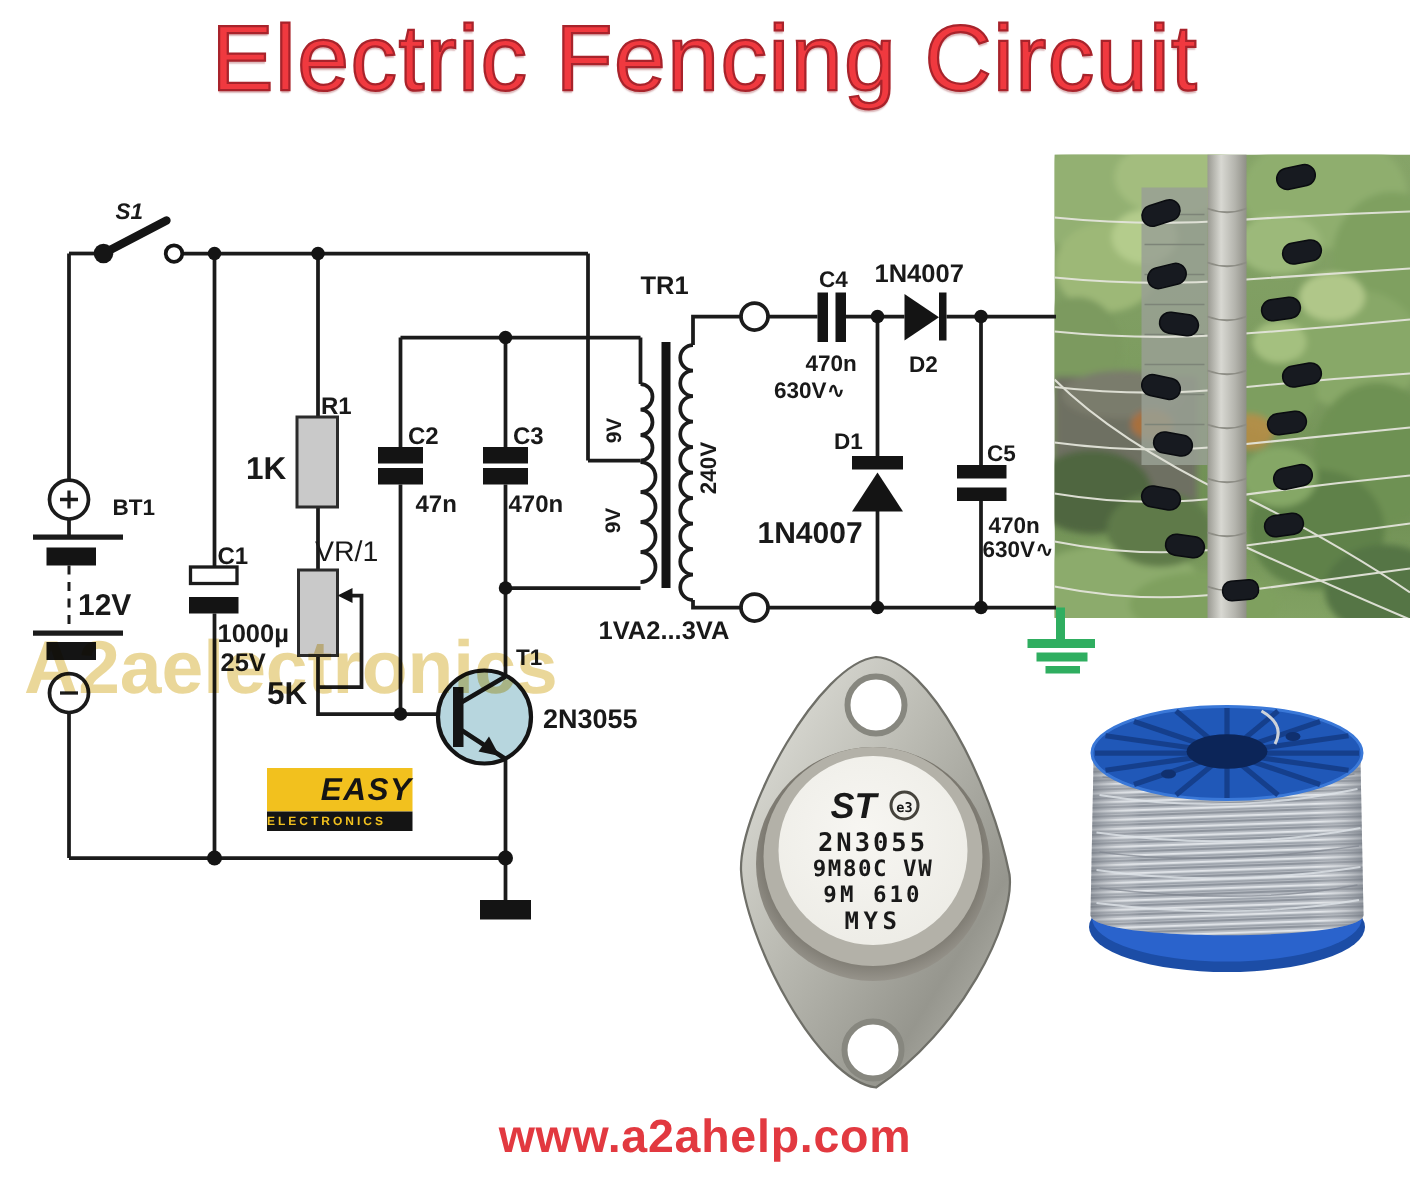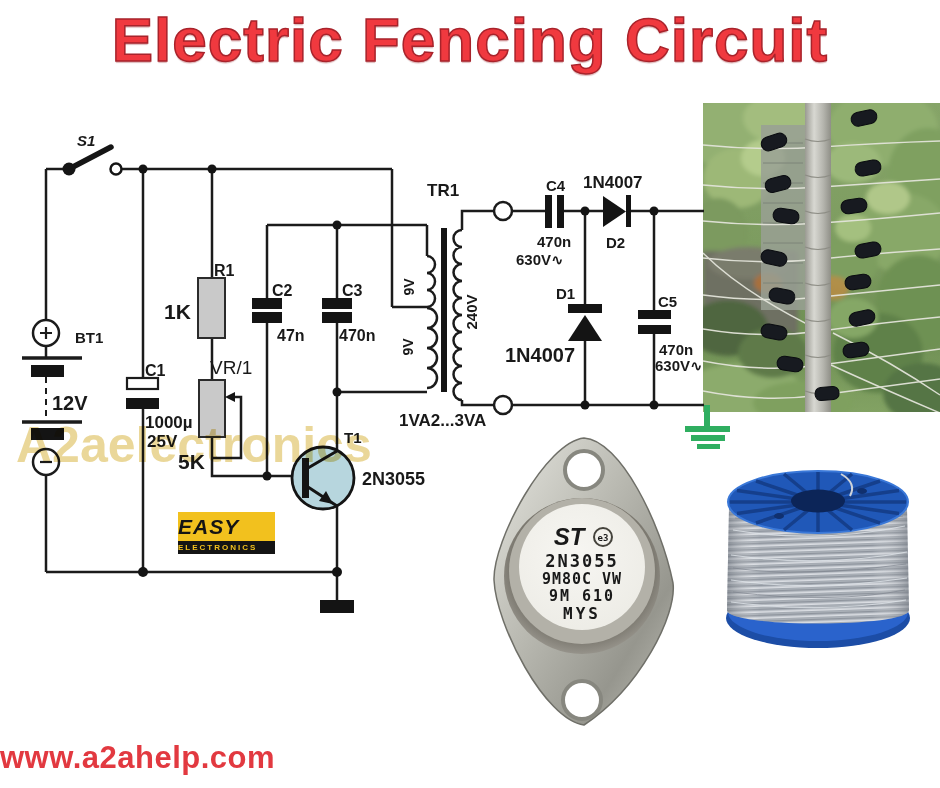--- a/index.html
+++ b/index.html
@@ -1,29 +1,29 @@
 <!DOCTYPE html>
 <html><head>
 <meta charset="utf-8">
 <style>
   html,body{margin:0;padding:0;background:#e9e9e9;}
   .canvas{position:relative;width:940px;height:788px;background:#ffffff;overflow:hidden;
           font-family:"Liberation Sans","DejaVu Sans",sans-serif;}
   .title{position:absolute;top:4px;left:0;width:100%;text-align:center;
-         font-size:62px;font-weight:bold;letter-spacing:1px;color:#f0393f;
+         font-size:62px;font-weight:normal;letter-spacing:1px;color:#f0393f;
          -webkit-text-stroke:1.5px #a8232b;text-shadow:0 2px 1px rgba(140,20,25,.30);}
   .watermark{position:absolute;left:16px;top:416px;width:460px;
          font-size:50px;font-weight:bold;letter-spacing:0;color:rgba(233,213,148,0.95);
          mix-blend-mode:multiply;white-space:nowrap;}
   .logo{position:absolute;left:178px;top:512px;width:97px;}
   .logo .lg-top{height:29px;background:#f2c11e;color:#141414;font-weight:bold;font-style:italic;
-         font-size:21px;text-align:left;line-height:29px;letter-spacing:1px;}
+         font-size:21px;text-align:right;line-height:29px;letter-spacing:1px;}
   .logo .lg-bot{height:13px;background:#141414;color:#f2c11e;font-weight:bold;
          font-size:8px;text-align:left;line-height:13px;letter-spacing:2px;}
-  .footer-url{position:absolute;left:0;top:740px;width:100%;text-align:left;
+  .footer-url{position:absolute;left:0;top:740px;width:100%;text-align:center;
          font-size:31px;font-weight:bold;color:#e23940;letter-spacing:.5px;}
   .abs{position:absolute;}
   svg{display:block;}
   .schem{pointer-events:none;}
   text{fill:#191919;}
 </style>
 </head>
 <body>
 
 <div class="canvas">

